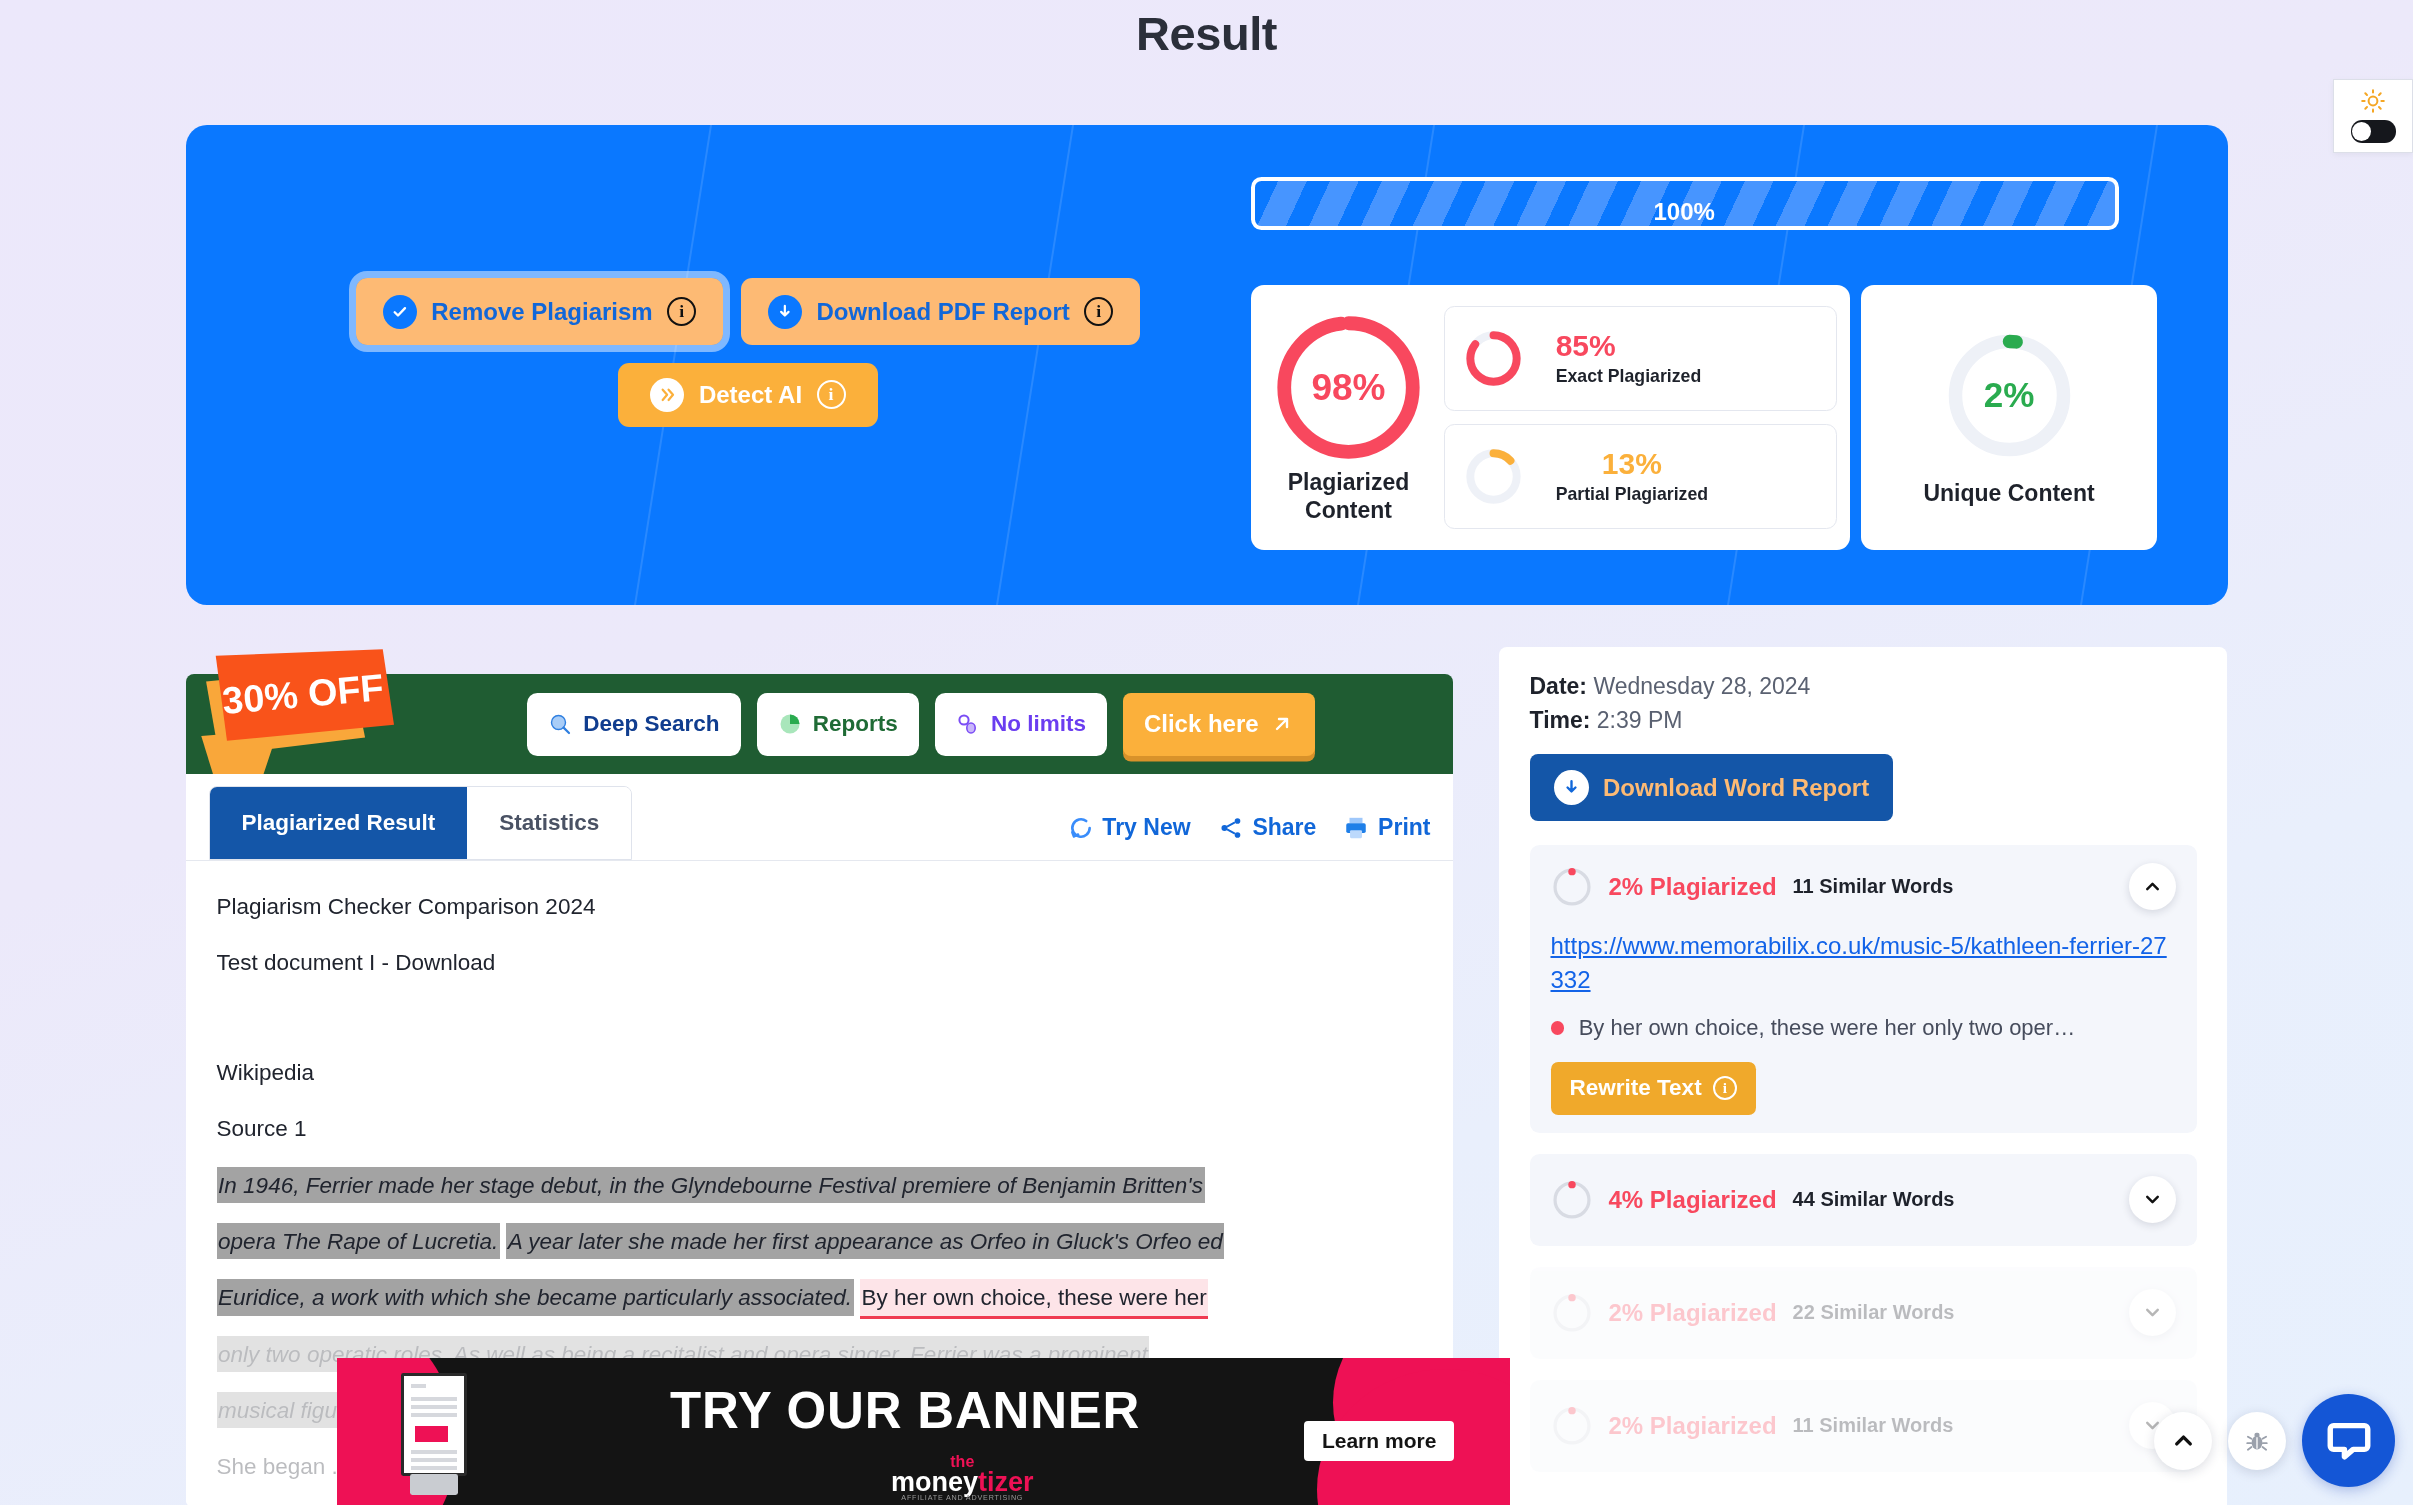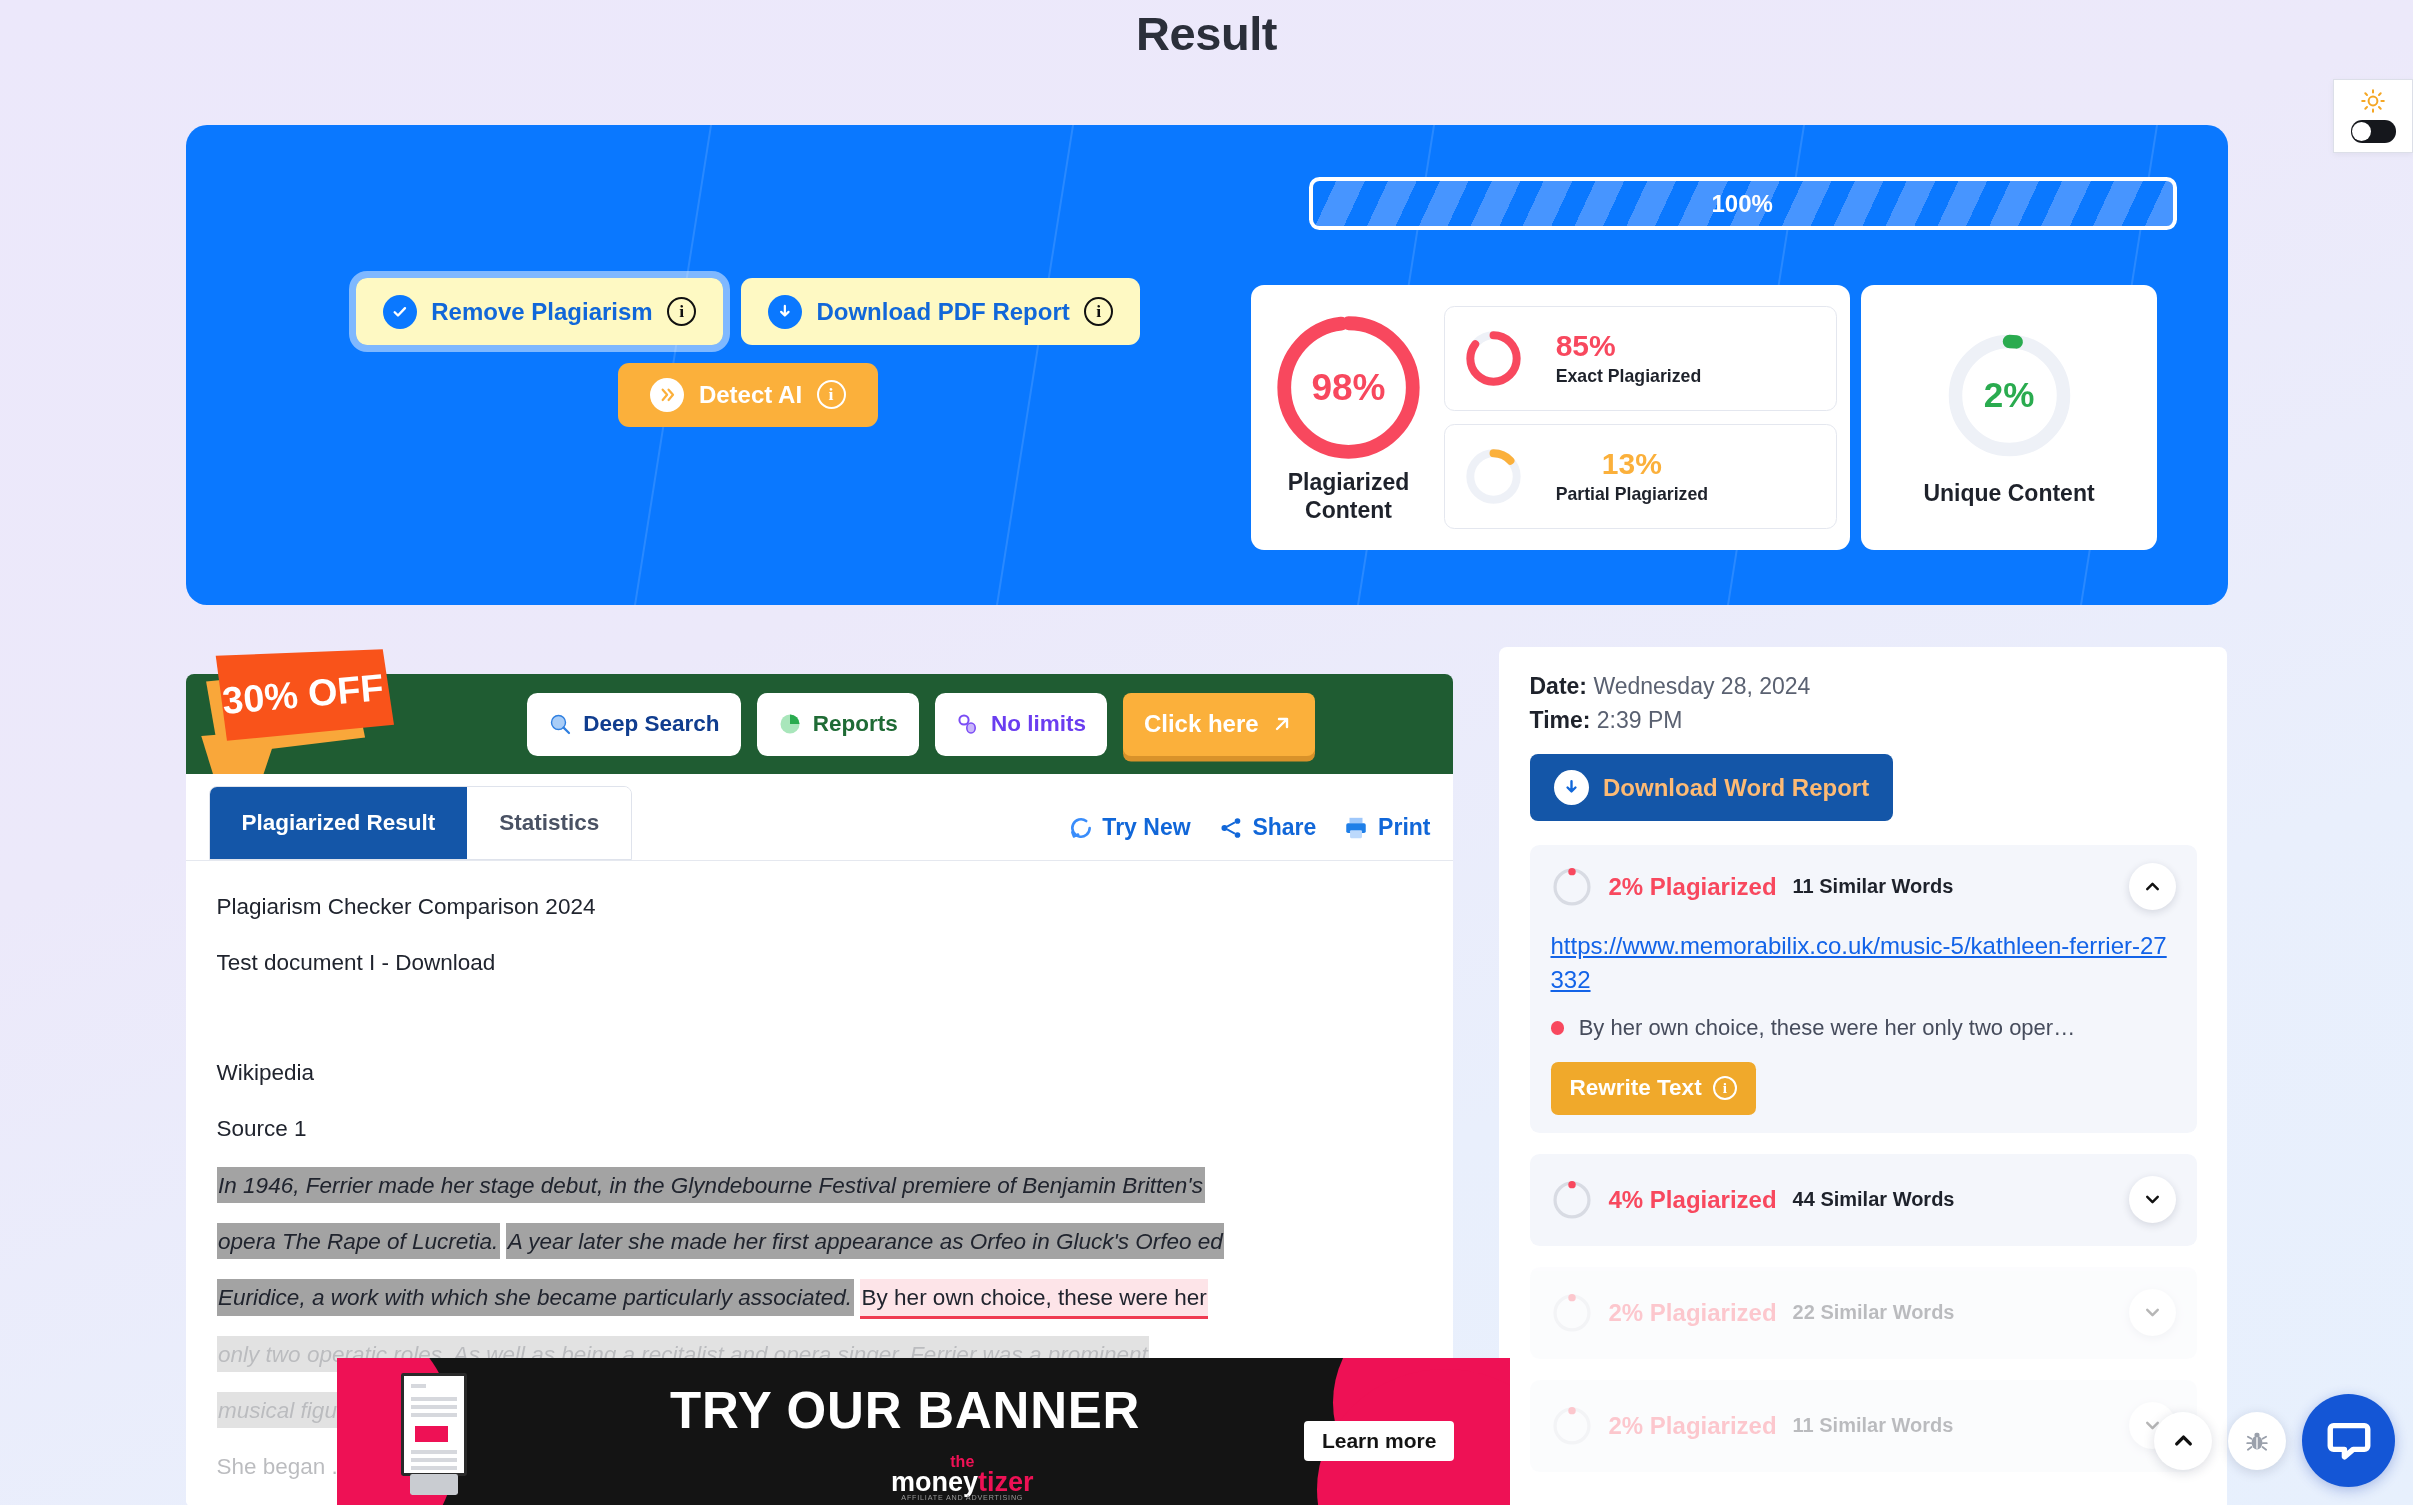--- a/index.html
+++ b/index.html
@@ -61,21 +61,21 @@
   }
 
   .hero-left {
     position: absolute; left: 80px; top: 153px;
     display: flex; flex-direction: column; align-items: center;
     width: 964px;
   }
   .btn-row { display: flex; gap: 17.7px; align-items: center; }
 
   .btn-white {
-    background: #fef9c3; border-radius: 11.2px;
+    background: #fdba74; border-radius: 11.2px;
     height: 67px; display: flex; align-items: center;
     gap: 14.5px; padding: 0 27px;
     font-size: 24px; font-weight: 700; color: #1167d9;
     white-space: nowrap; cursor: pointer;
   }
   .btn-white.ring {
     outline: 7.2px solid rgba(255,255,255,.48);
     outline-offset: 0px;
     border-radius: 11.2px;
   }
@@ -108,26 +108,26 @@
     cursor: pointer;
   }
   .circ-white {
     width: 34px; height: 34px; border-radius: 50%;
     background: #fff; display: flex;
     align-items: center; justify-content: center; flex: none;
   }
 
   
   .progress-wrap {
-    position: absolute; left: 1123px; top: 52px;
+    position: absolute; left: 1065px; top: 52px;
     width: 868px; height: 53px;
     border: 4.8px solid #fff; border-radius: 10.4px;
     background: repeating-linear-gradient(115deg,
       #0a78ff 0 21px, #4795ff 21px 47px);
-    display: flex; align-items: center; justify-content: center;
+    display: flex; align-items: flex-end; justify-content: center;
   }
   .progress-label {
     color: #fff; font-size: 24px; font-weight: 700;
     position: relative; left: -0.8px;
   }
 
   
   .plag-card {
     position: absolute; left: 1065px; top: 160px;
     width: 599px; height: 265px;

